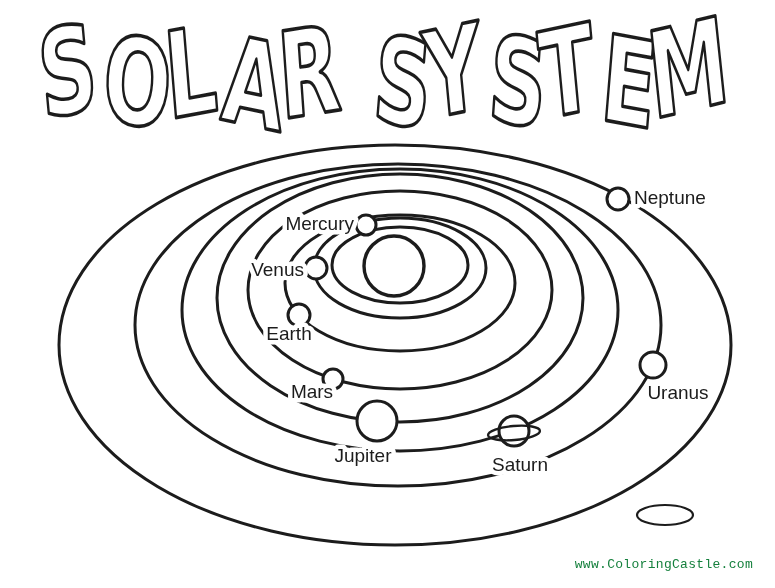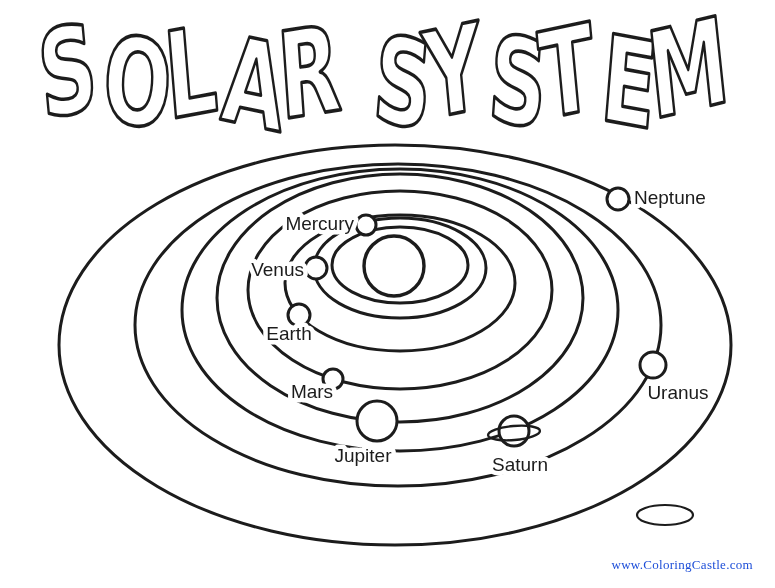--- a/index.html
+++ b/index.html
@@ -56,23 +56,23 @@
     fill: #1c1c1c;
     stroke: #ffffff;
     stroke-width: 9px;
     stroke-linejoin: round;
     paint-order: stroke;
   }
   .watermark {
     position: absolute;
     top: 557px;
     right: 22px;
-    font-family: Liberation Serif, serif;
+    font-family: Liberation Mono, monospace;
     font-size: 13px;
-    color: #1d4ed8;
+    color: #15803d;
     letter-spacing: 0.3px;
   }
 </style>
 </head>
 <body>
 
 <div class="page">
   <svg class="scene" width="775" height="588" viewBox="0 0 775 588" xmlns="http://www.w3.org/2000/svg">
 
     <text class="title" transform="translate(388,119) scale(1,1.5)" text-anchor="middle" rotate="-8 6 -7 8 -6 0 7 -8 6 -8 7 -9">SOLAR SYSTEM</text>

